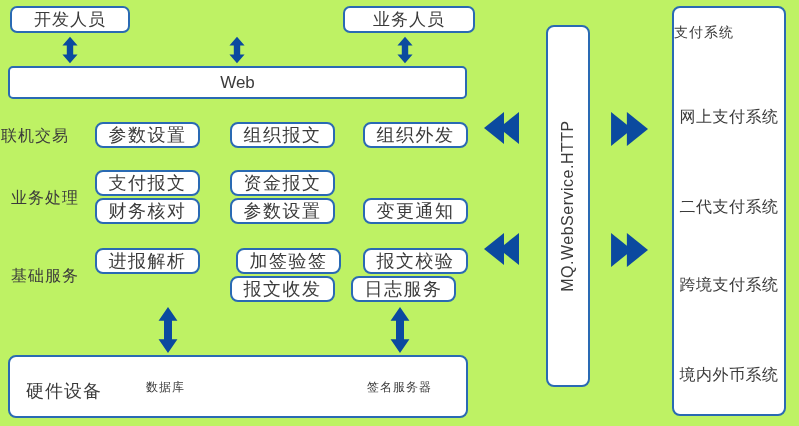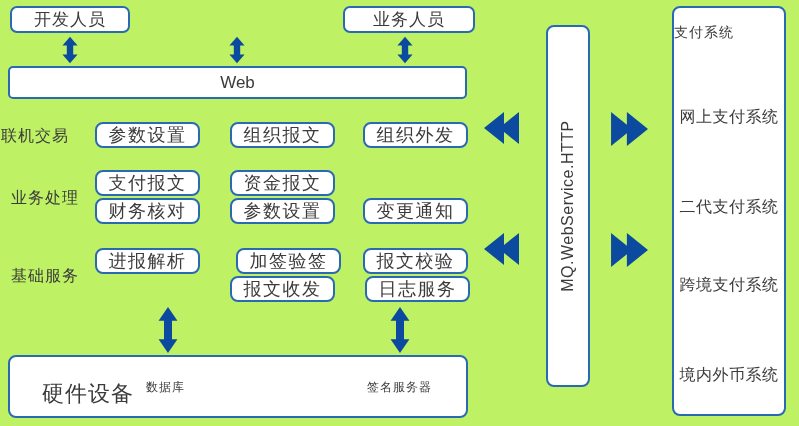--- a/index.html
+++ b/index.html
@@ -59,35 +59,35 @@
   <div class="box small-box" style="left:95px;top:170px">支付报文</div>
   <div class="box small-box" style="left:230px;top:170px">资金报文</div>
   <div class="box small-box" style="left:95px;top:198px">财务核对</div>
   <div class="box small-box" style="left:230px;top:198px">参数设置</div>
   <div class="box small-box" style="left:363px;top:198px">变更通知</div>
 
   <div class="box small-box" style="left:95px;top:248px">进报解析</div>
   <div class="box small-box" style="left:236px;top:248px">加签验签</div>
   <div class="box small-box" style="left:363px;top:248px">报文校验</div>
   <div class="box small-box" style="left:230px;top:276px">报文收发</div>
-  <div class="box small-box" style="left:365px;top:276px">日志服务</div>
+  <div class="box small-box" style="left:351px;top:276px">日志服务</div>
 
   <span class="arrow" style="left:158px;top:307px">
     <svg width="20" height="46" viewBox="0 0 18 30" preserveAspectRatio="none">
         <path d="M9 0 L17.5 9 H12.6 V21 H17.5 L9 30 L0.5 21 H5.4 V9 H0.5 Z" fill="#0b4a9f"></path>
       </svg>
   </span>
   <span class="arrow" style="left:390px;top:307px">
     <svg width="20" height="46" viewBox="0 0 18 30" preserveAspectRatio="none">
         <path d="M9 0 L17.5 9 H12.6 V21 H17.5 L9 30 L0.5 21 H5.4 V9 H0.5 Z" fill="#0b4a9f"></path>
       </svg>
   </span>
 
   <div class="box hw-box">
-    <span class="hw-label" style="left:32px;font-size:22px">硬件设备</span>
+    <span class="hw-label" style="left:16px;font-size:18px">硬件设备</span>
     <span class="hw-label" style="left:136px">数据库</span>
     <span class="hw-label" style="left:357px">签名服务器</span>
   </div>
 
   <span class="arrow" style="left:484px;top:112px">
     <svg width="36" height="32" viewBox="0 0 36 32">
         <polygon points="0,16 20,0 20,32" fill="#0b4a9f"></polygon>
         <polygon points="15,16 35,0 35,32" fill="#0b4a9f"></polygon>
       </svg>
   </span>

